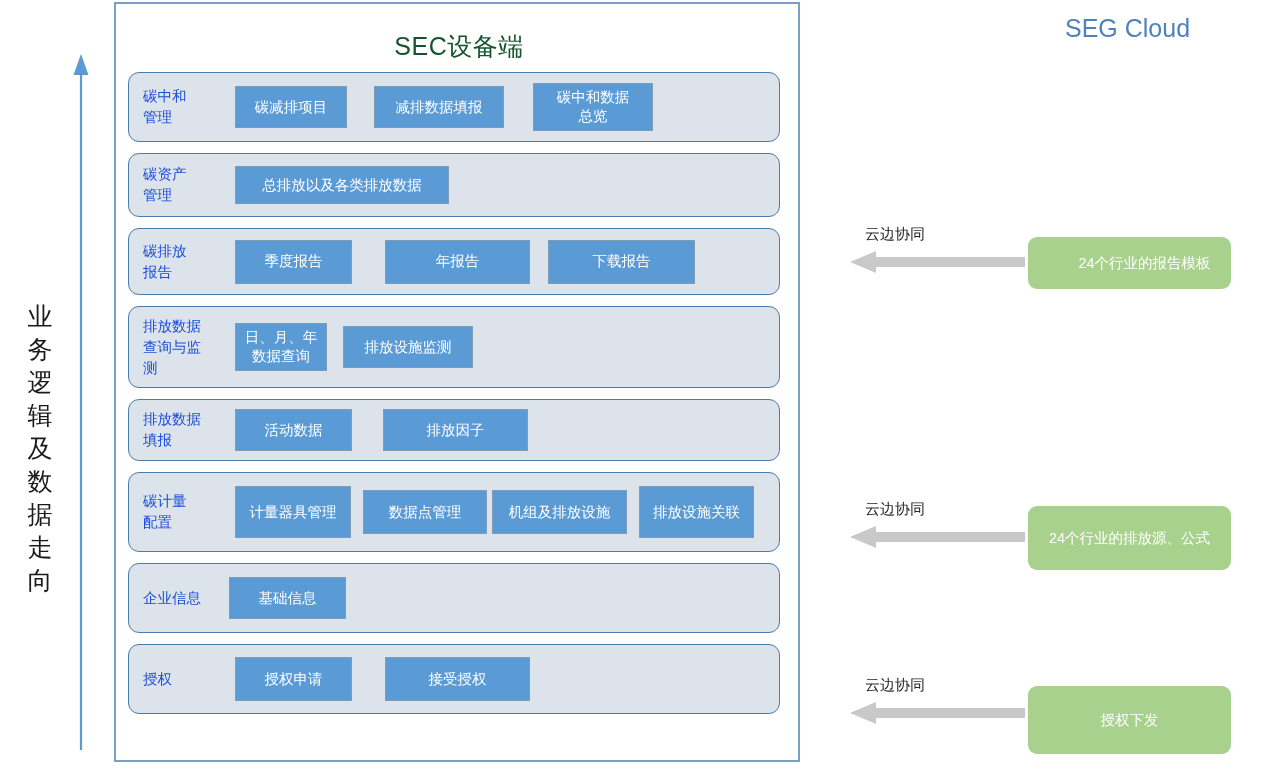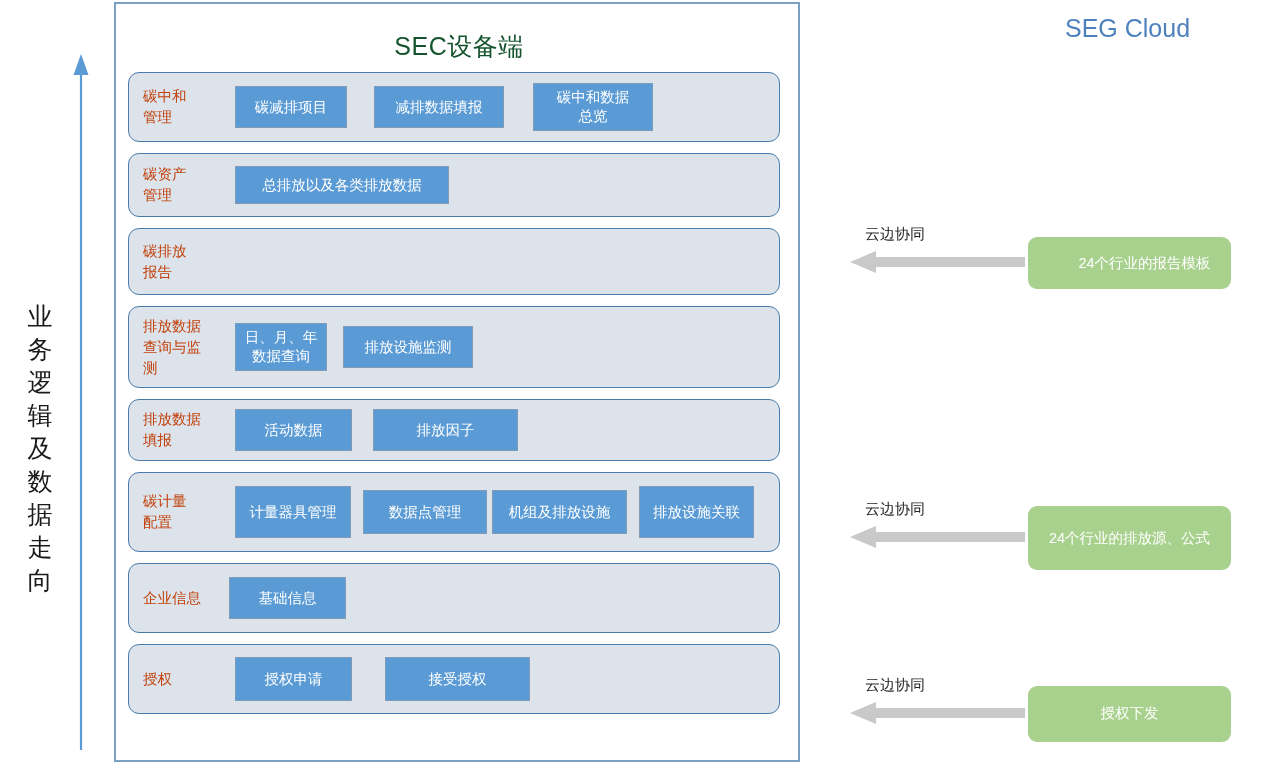--- a/index.html
+++ b/index.html
@@ -37,21 +37,21 @@
 
   .row{
     position:relative;width:652px;
     background:#dce3ea;border:1.4px solid #4a7cab;border-radius:11px;
     box-sizing:border-box;margin-bottom:11px;
     display:flex;align-items:center;
   }
   .row-label{
     width:100px;flex:0 0 100px;
     padding-left:14px;box-sizing:border-box;
-    font-size:14.5px;line-height:21px;color:#c2410c;
+    font-size:14.5px;line-height:21px;color:#1d4ed8;
   }
   .tiles{display:flex;align-items:center;flex:1;height:100%;}
   .tile{
     background:#5b9bd5;border:1.3px solid #7f9bb5;
     color:#ffffff;font-size:14.5px;line-height:19px;
     display:flex;align-items:center;justify-content:center;
     text-align:center;box-sizing:border-box;
     padding:2px 4px;
   }
 
@@ -129,40 +129,45 @@
           </div>
           <div class="tiles">
             <div class="tile" style="width: 214px; flex: 0 0 214px; height: 38px; margin-left: 6px;">总排放以及各类排放数据</div>
           </div>
         </div>
         <div class="row h3">
           <div class="row-label">
             <div>碳排放</div>
             <div>报告</div>
           </div>
+          <div class="tiles">
+            <div class="tile" style="width: 117px; flex: 0 0 117px; height: 44px; margin-left: 6px;">季度报告</div>
+            <div class="tile" style="width: 145px; flex: 0 0 145px; height: 44px; margin-left: 33px;">年报告</div>
+            <div class="tile" style="width: 147px; flex: 0 0 147px; height: 44px; margin-left: 18px;">下载报告</div>
+          </div>
         </div>
         <div class="row h4">
           <div class="row-label">
             <div>排放数据</div>
             <div>查询与监</div>
             <div>测</div>
           </div>
           <div class="tiles">
             <div class="tile" style="width: 92px; flex: 0 0 92px; height: 48px; margin-left: 6px;">日、月、年<br>数据查询</div>
             <div class="tile" style="width: 130px; flex: 0 0 130px; height: 42px; margin-left: 16px;">排放设施监测</div>
           </div>
         </div>
         <div class="row h5">
           <div class="row-label">
             <div>排放数据</div>
             <div>填报</div>
           </div>
           <div class="tiles">
             <div class="tile" style="width: 117px; flex: 0 0 117px; height: 42px; margin-left: 6px;">活动数据</div>
-            <div class="tile" style="width: 145px; flex: 0 0 145px; height: 42px; margin-left: 21px;">排放因子</div>
+            <div class="tile" style="width: 145px; flex: 0 0 145px; height: 42px; margin-left: 31px;">排放因子</div>
           </div>
         </div>
         <div class="row h6">
           <div class="row-label">
             <div>碳计量</div>
             <div>配置</div>
           </div>
           <div class="tiles">
             <div class="tile" style="width: 116px; flex: 0 0 116px; height: 52px; margin-left: 6px;">计量器具管理</div>
             <div class="tile" style="width: 124px; flex: 0 0 124px; height: 44px; margin-left: 12px;">数据点管理</div>
@@ -204,17 +209,17 @@
         <svg class="sync-arrow" viewBox="0 0 175 26" preserveAspectRatio="none">
           <polygon points="0,13 26,2 26,8 175,8 175,18 26,18 26,24" fill="#c9c9c9"></polygon>
         </svg>
         <div class="cloud-box" style="height: 64px; top: 6px;">24个行业的排放源、公式</div>
       </div>
       <div class="cloud-group" style="top: 676px; height: 76px;">
         <div class="sync-label">云边协同</div>
         <svg class="sync-arrow" viewBox="0 0 175 26" preserveAspectRatio="none">
           <polygon points="0,13 26,2 26,8 175,8 175,18 26,18 26,24" fill="#c9c9c9"></polygon>
         </svg>
-        <div class="cloud-box" style="height: 56px; top: 10px; font-family: Liberation Mono, monospace;">授权下发</div>
+        <div class="cloud-box" style="height: 68px; top: 10px;">授权下发</div>
       </div>
     </div>
 
 </div>
 
 </body></html>

